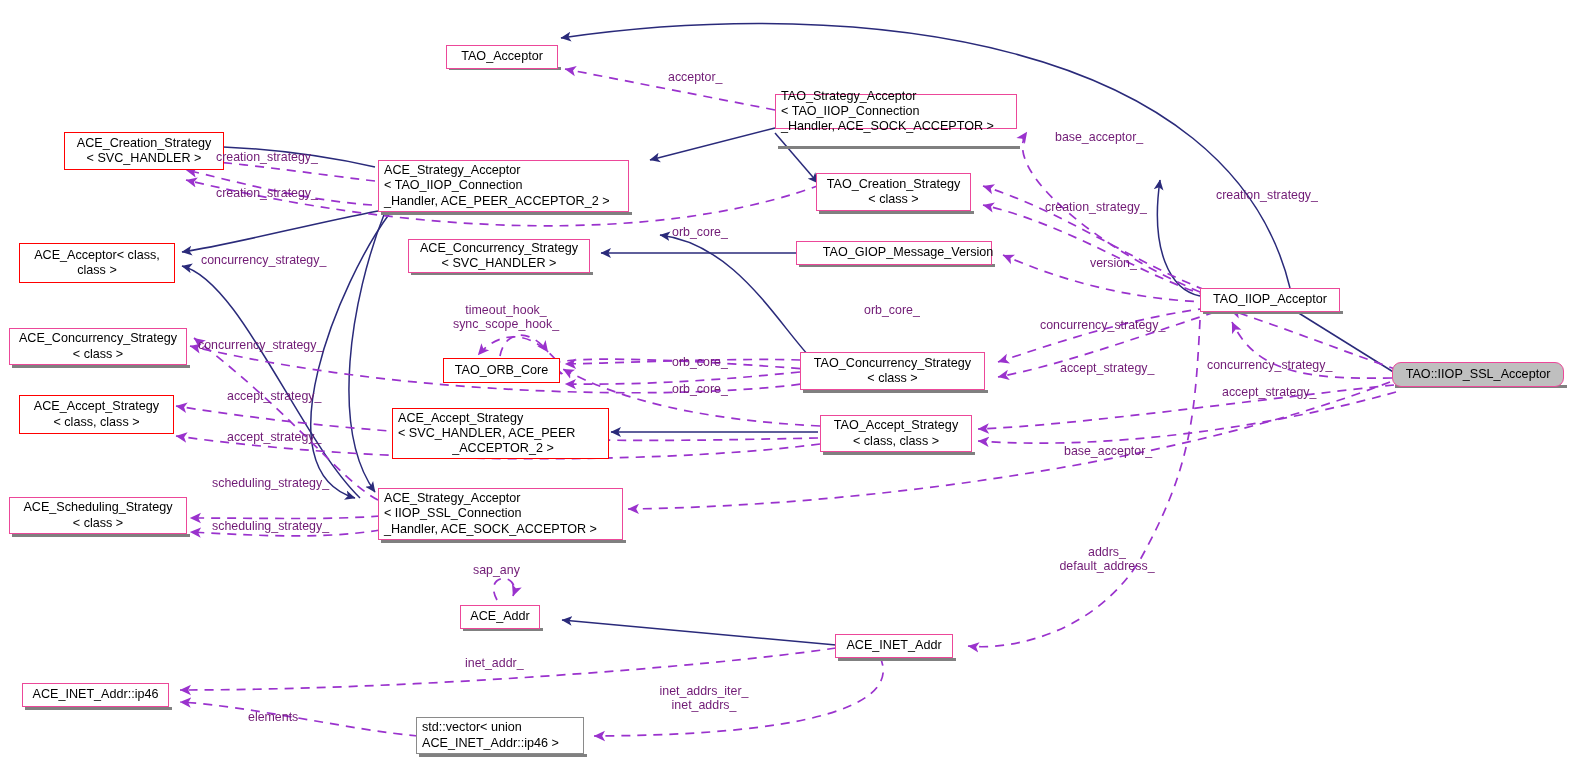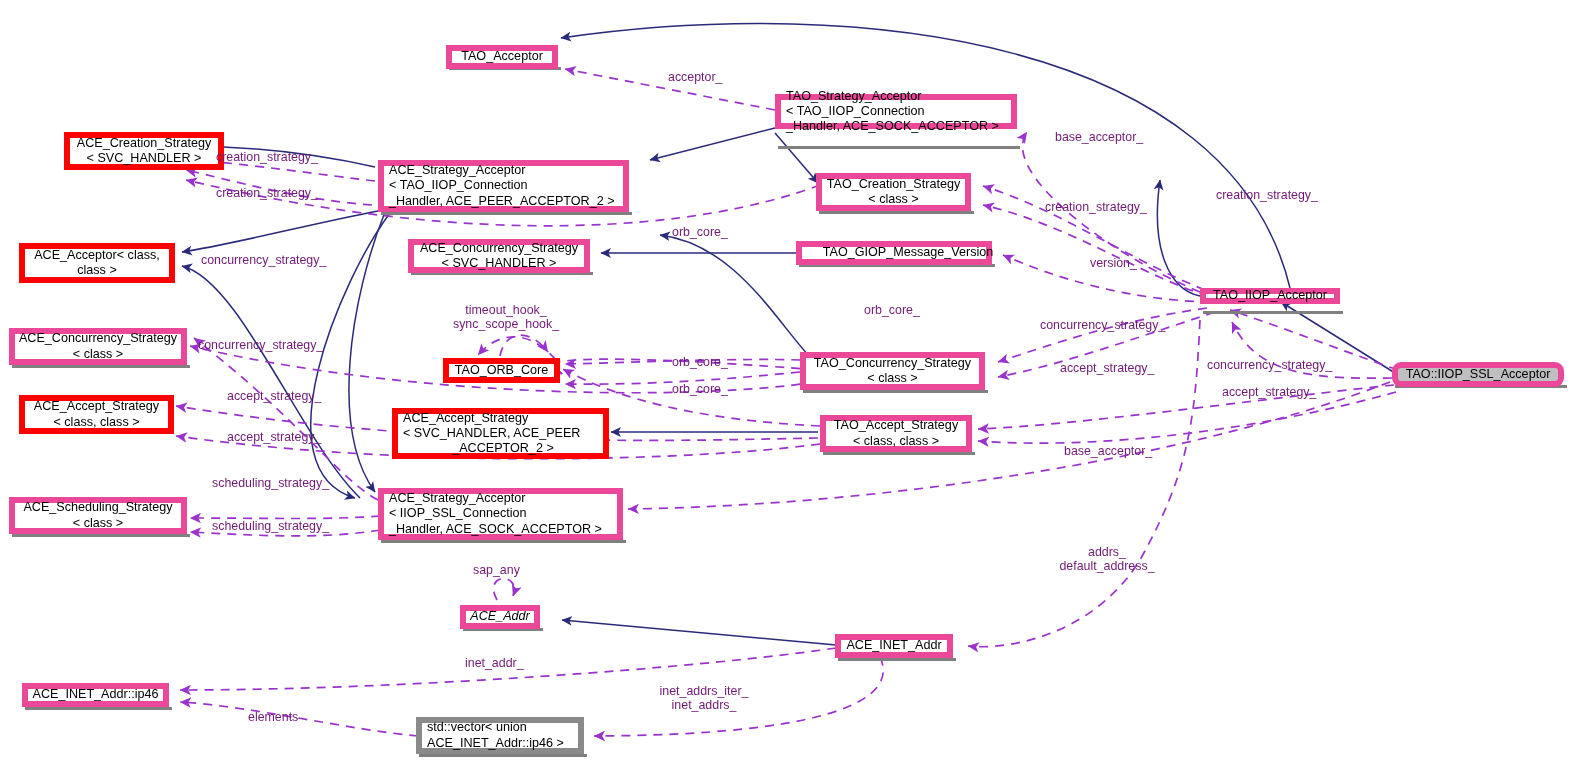--- a/index.html
+++ b/index.html
@@ -1,19 +1,19 @@
 <!DOCTYPE html>
 <html><head>
 <meta charset="utf-8">
 <style>
   html,body{margin:0;padding:0;background:#ffffff;}
   body{font-family:"Liberation Sans",sans-serif;}
   #canvas{position:relative;width:1592px;height:773px;background:#ffffff;overflow:hidden;}
   svg#edges{position:absolute;left:0;top:0;width:1592px;height:773px;}
-  .node{position:absolute;box-sizing:border-box;background:#ffffff;border:6px solid #ec4899;
+  .node{position:absolute;box-sizing:border-box;background:#ffffff;border:1px solid #ec4899;
         display:flex;flex-direction:column;justify-content:center;
         font-size:12.6px;line-height:15.2px;color:#000000;white-space:pre;}
   .node.center-text{align-items:center;text-align:center;}
   .node.left-text{align-items:flex-start;text-align:left;padding-left:5px;}
   .node.red{border-color:#ff0000;}
   .node.filled{background:#bfbfbf;}
   .node .ln{display:block;}
   .elabel{position:absolute;font-size:12.4px;line-height:14.4px;color:#701a75;
           white-space:pre;text-align:center;}
   .shadow{position:absolute;background:#808080;}
@@ -142,21 +142,21 @@
     <span class="ln">TAO_ORB_Core</span>
   </div>
 
   <div class="shadow" style="left:803px;top:390px;width:185px;height:3px;"></div>
   <div class="node center-text" id="n-tao_concurrency" style="left:800px;top:352px;width:185px;height:38px;">
     <span class="ln">TAO_Concurrency_Strategy</span>
     <span class="ln">&lt; class &gt;</span>
   </div>
 
   <div class="shadow" style="left:1203px;top:311px;width:140px;height:3px;"></div>
-  <div class="node center-text" id="n-tao_iiop_acceptor" style="left:1200px;top:288px;width:140px;height:16px;">
+  <div class="node center-text" id="n-tao_iiop_acceptor" style="left:1200px;top:288px;width:140px;height:24px;">
     <span class="ln">TAO_IIOP_Acceptor</span>
   </div>
 
   <div class="shadow" style="left:1395px;top:385px;width:172px;height:3px;"></div>
   <div class="node center-text filled" id="n-tao_iiop_ssl_acc" style="left:1392px;top:362px;width:172px;height:25px;border-radius:9px;">
     <span class="ln">TAO::IIOP_SSL_Acceptor</span>
   </div>
 
   <div class="node center-text red" id="n-ace_accept_cc" style="left:19px;top:395px;width:155px;height:39px;">
     <span class="ln">ACE_Accept_Strategy</span>
@@ -182,21 +182,21 @@
   </div>
 
   <div class="shadow" style="left:381px;top:540px;width:245px;height:3px;"></div>
   <div class="node left-text" id="n-ace_strategy_acc_2" style="left:378px;top:488px;width:245px;height:52px;">
     <span class="ln">ACE_Strategy_Acceptor</span>
     <span class="ln">&lt; IIOP_SSL_Connection</span>
     <span class="ln">_Handler, ACE_SOCK_ACCEPTOR &gt;</span>
   </div>
 
   <div class="shadow" style="left:463px;top:628px;width:80px;height:3px;"></div>
-  <div class="node center-text" id="n-ace_addr" style="left:460px;top:605px;width:80px;height:24px;font-style:italic;">
+  <div class="node center-text" id="n-ace_addr" style="left:460px;top:605px;width:80px;height:24px;">
     <span class="ln">ACE_Addr</span>
   </div>
 
   <div class="shadow" style="left:838px;top:658px;width:118px;height:3px;"></div>
   <div class="node center-text" id="n-ace_inet_addr" style="left:835px;top:634px;width:118px;height:24px;">
     <span class="ln">ACE_INET_Addr</span>
   </div>
 
   <div class="shadow" style="left:25px;top:707px;width:147px;height:3px;"></div>
   <div class="node center-text" id="n-ace_inet_addr_ip46" style="left:22px;top:683px;width:147px;height:24px;">

